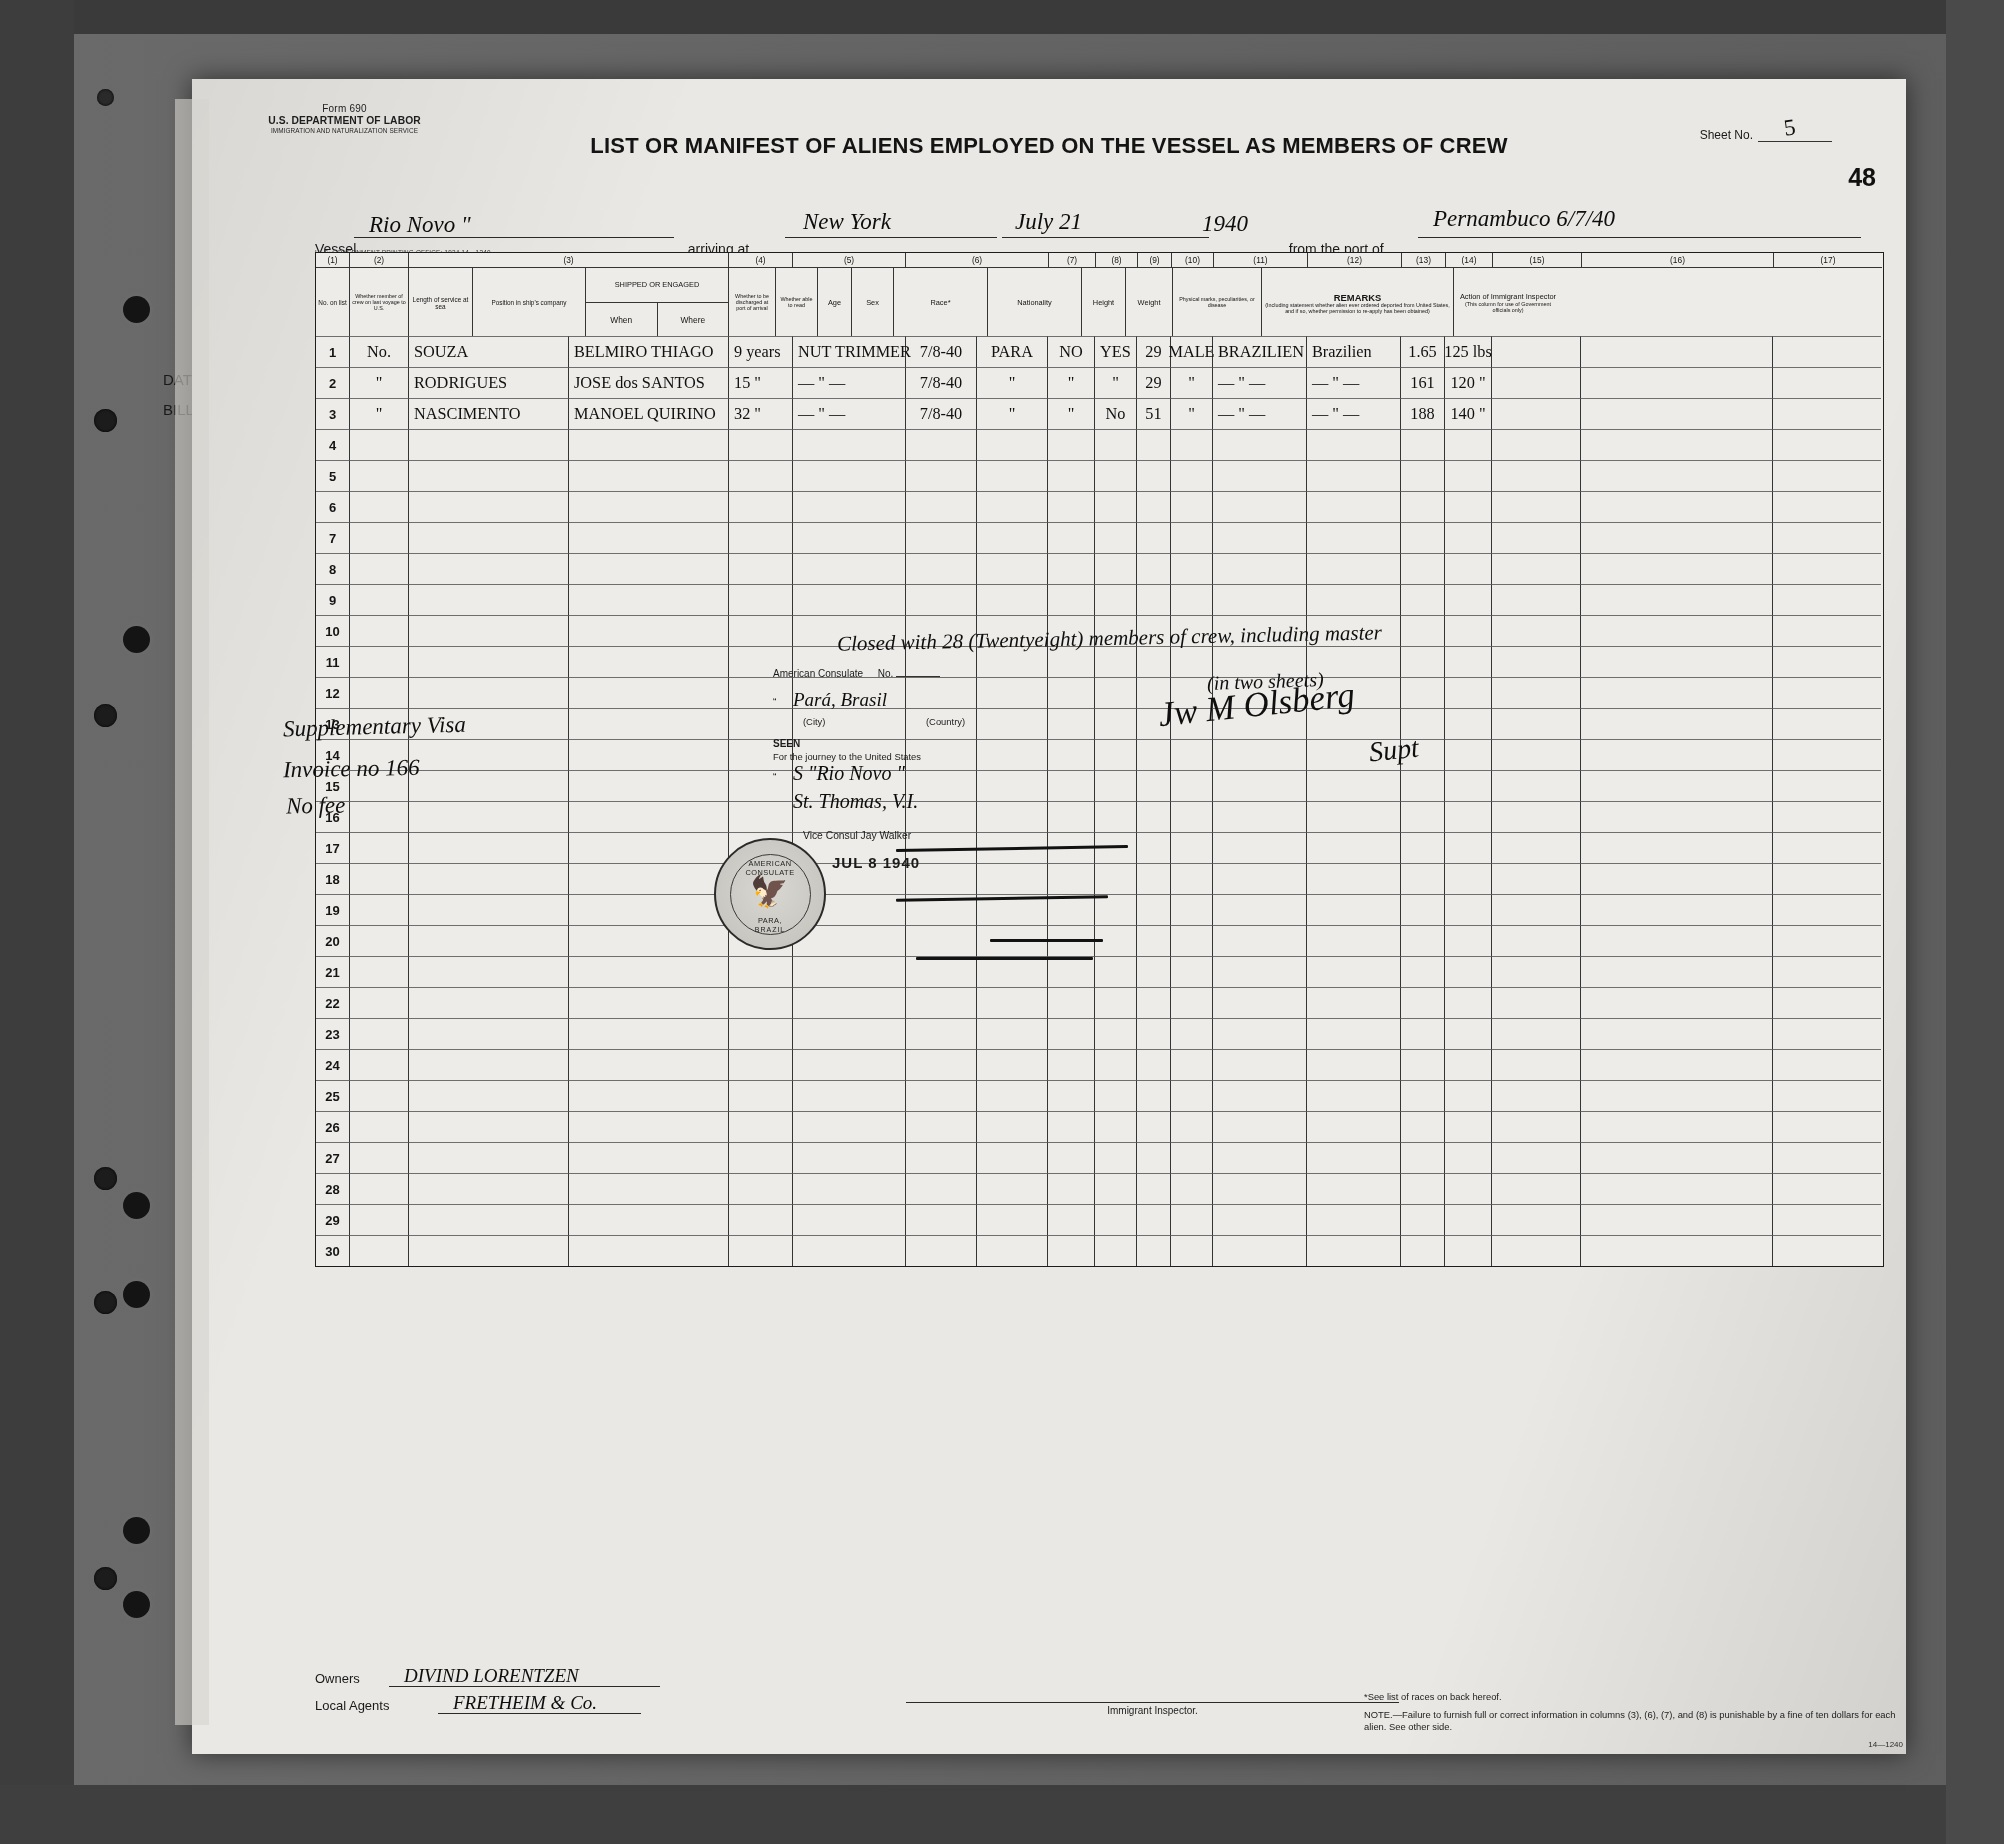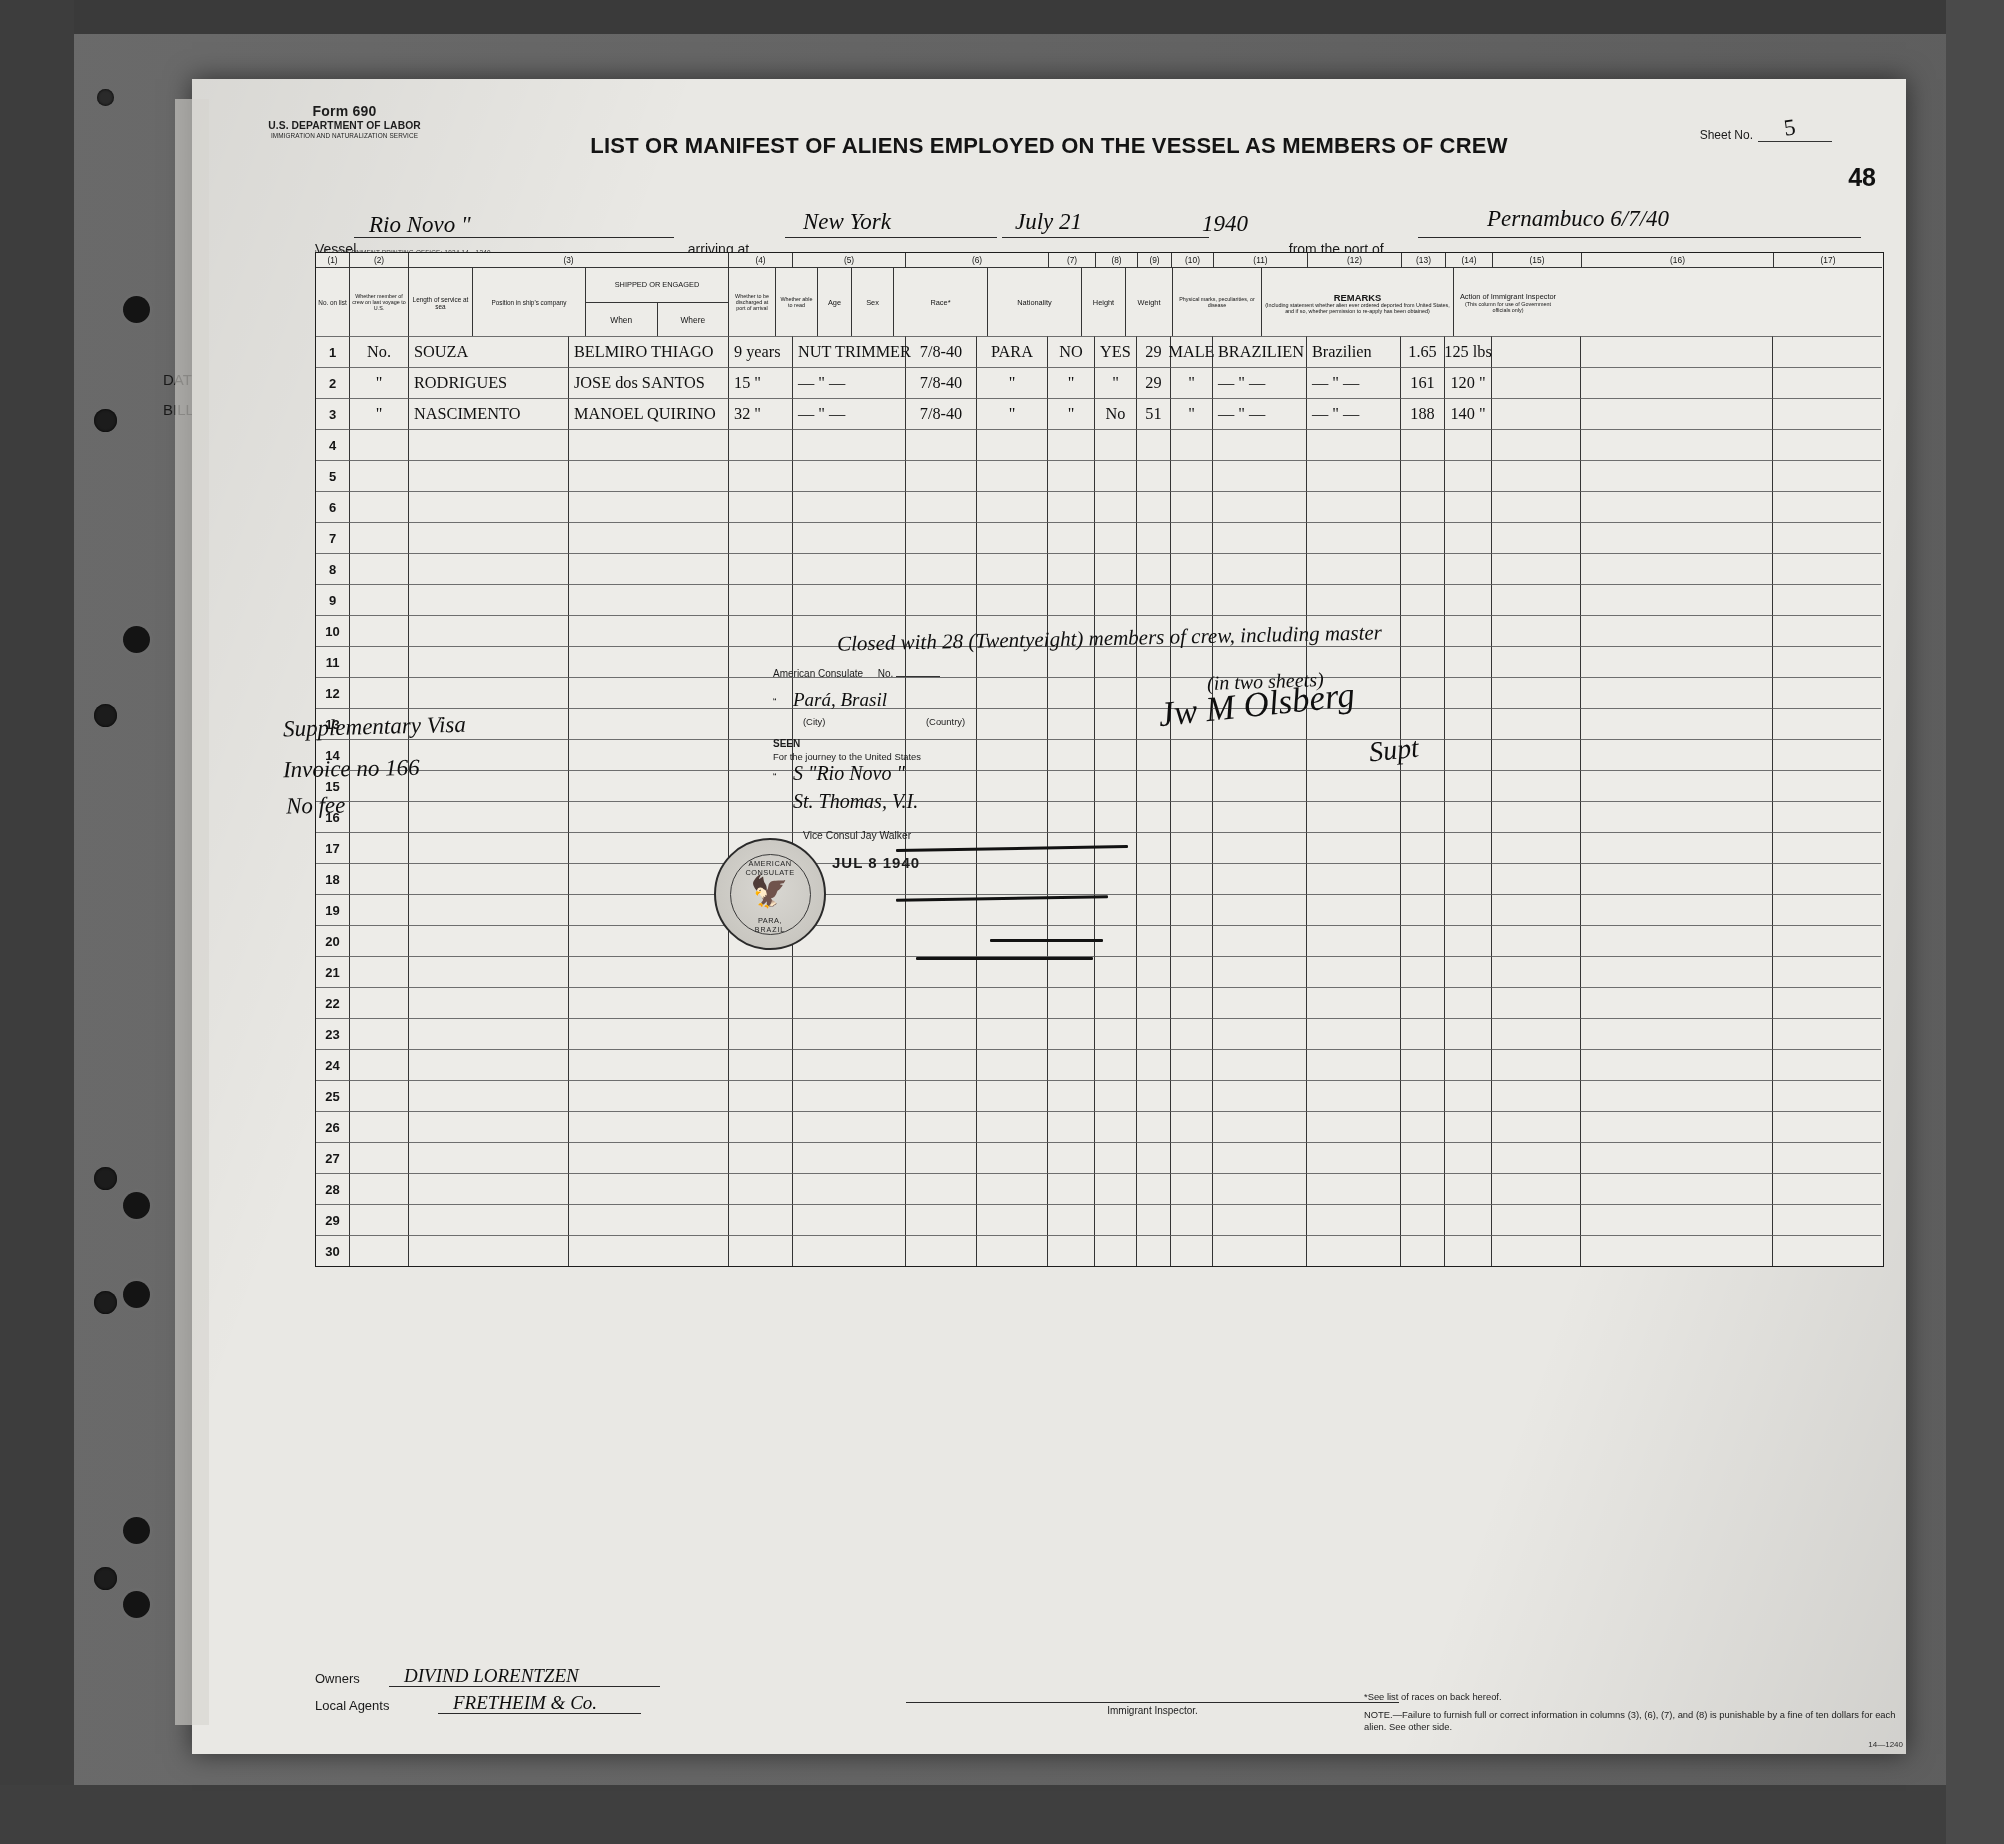--- a/index.html
+++ b/index.html
@@ -29,21 +29,21 @@
 
   
   .page{position:absolute;left:192px;top:79px;width:1714px;height:1675px;
         background:#e9e8e4;box-shadow:0 0 25px rgba(0,0,0,.55);}
   .page:before{content:"";position:absolute;inset:0;
         background:linear-gradient(110deg,rgba(0,0,0,.07),rgba(0,0,0,0) 22%,rgba(0,0,0,0) 78%,rgba(0,0,0,.10));
         pointer-events:none;}
   .paper-smudge{position:absolute;left:-17px;top:20px;width:34px;height:1626px;background:#d6d4cf;opacity:.6;}
   .formno{position:absolute;left:49px;top:24px;width:207px;text-align:center;
         font-family:"Liberation Sans",sans-serif;color:#1d1d1d;}
-  .formno .l1{font-size:14px;font-weight:bold;letter-spacing:0.2px;}
+  .formno .l1{font-size:10px;font-weight:normal;letter-spacing:0.2px;}
   .formno .l2{font-size:10.3px;font-weight:bold;letter-spacing:0.1px;margin-top:1px;}
   .formno .l3{font-size:6.4px;letter-spacing:0.1px;margin-top:1px;}
 
   .title{position:absolute;left:0;top:54px;width:100%;text-align:center;
         font-family:"Liberation Sans",sans-serif;font-weight:bold;font-size:22px;
         letter-spacing:0.2px;color:#141414;}
   .subtitle{position:absolute;left:123px;top:94px;width:1468px;text-align:center;
         font-family:"Liberation Sans",sans-serif;font-weight:bold;font-size:11.3px;line-height:17px;color:#1a1a1a;}
 
   .sheetno{position:absolute;right:74px;top:49px;font-family:"Liberation Sans",sans-serif;
@@ -179,21 +179,21 @@
       <span class="rule" style="left:39px;width:320px"></span>
       <span class="hw big" style="position:absolute;left:54px;top:-2px">Rio Novo "</span>
       <span class="lbl" style="left:365px">, arriving at</span>
       <span class="rule" style="left:470px;width:212px"></span>
       <span class="hw big" style="position:absolute;left:488px;top:-5px">New York</span>
       <span class="rule" style="left:687px;width:207px"></span>
       <span class="hw big" style="position:absolute;left:700px;top:-5px">July 21</span>
       <span class="hw big" style="position:absolute;left:887px;top:-3px">1940</span>
       <span class="lbl" style="left:966px">, from the port of</span>
       <span class="rule" style="left:1103px;width:443px"></span>
-      <span class="hw big" style="position:absolute;left:1172px;top:-8px">Pernambuco 6/7/40</span>
+      <span class="hw big" style="position:absolute;left:1118px;top:-8px">Pernambuco 6/7/40</span>
     </div>
 
     <div class="printline">U. S. GOVERNMENT PRINTING OFFICE: 1934    14—1240</div>
 
     <div class="tbl">
 
       <div class="row hrow1">
         <div class="c hnum" style="width:34px">(1)</div>
         <div class="c hnum" style="width:59px">(2)</div>
         <div class="c hnum" style="width:320px">(3)</div>

